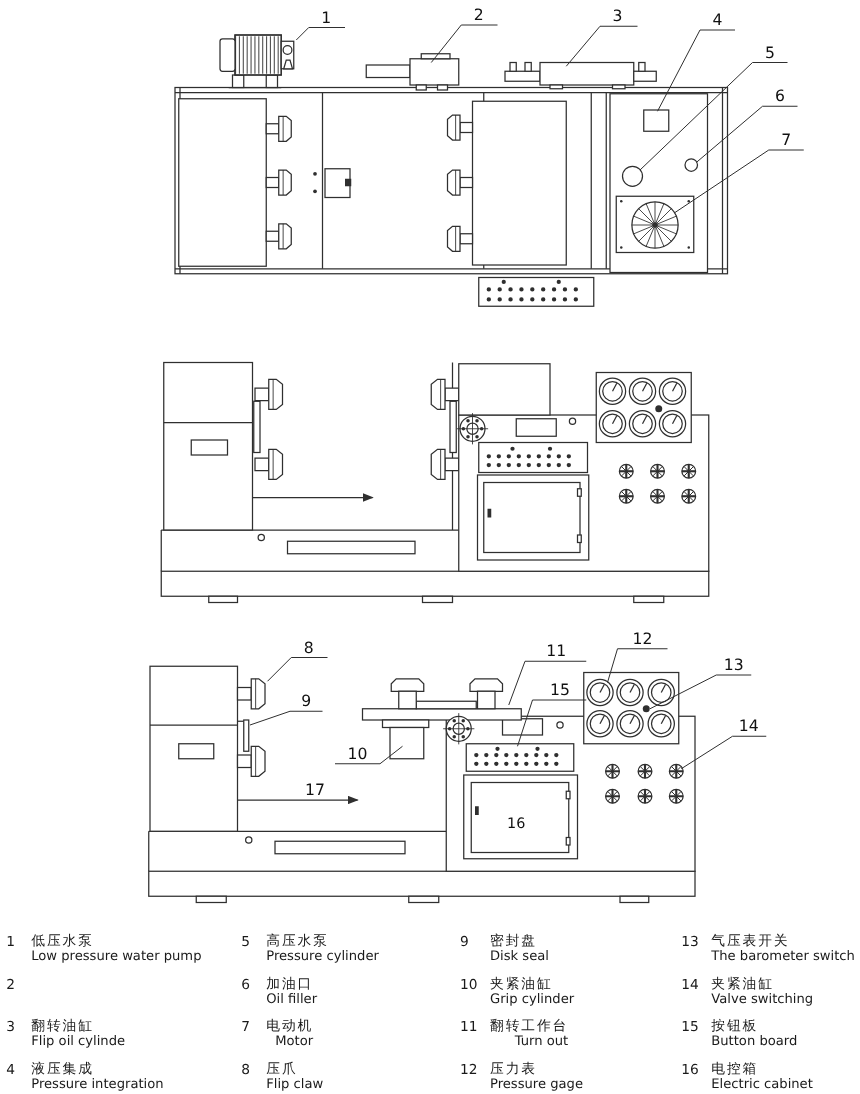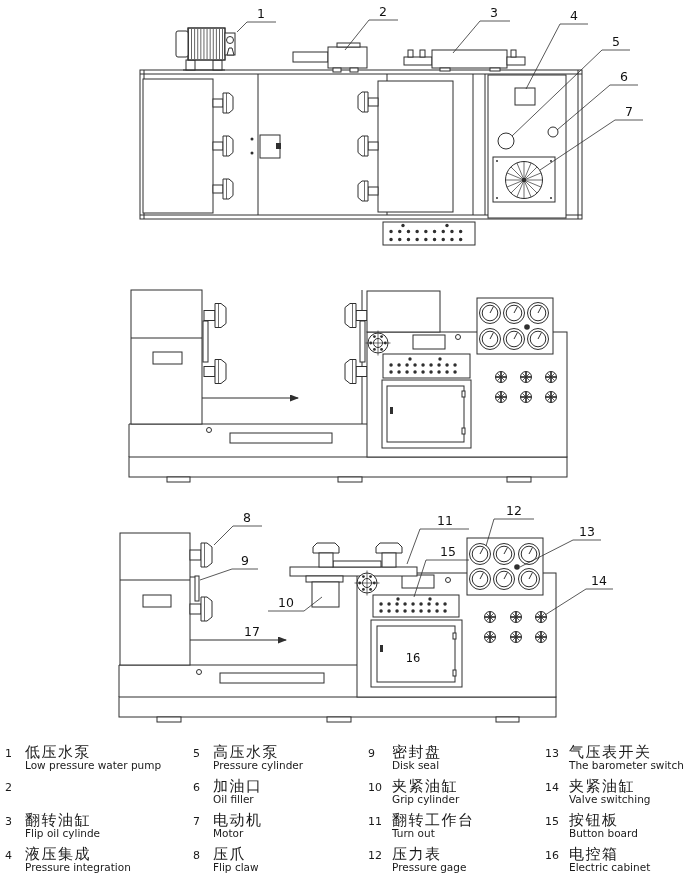--- a/index.html
+++ b/index.html
@@ -7,22 +7,22 @@
          font-family:"DejaVu Sans","Liberation Sans",sans-serif;}
   svg{position:absolute;left:0;top:0;}
   svg text{font-family:"DejaVu Sans","Liberation Sans",sans-serif;fill:#111;stroke:none;}
   .callout{font-size:12.5px;}
   .cab16{font-size:11.5px;}
   
   .legend{position:absolute;left:0;top:0;width:688px;height:875px;pointer-events:none;}
   .lg-item{position:absolute;display:flex;gap:5px;color:#1a1a1a;}
   .lg-no{font-size:11px;min-width:15px;padding-top:1px;}
   .lg-no.wide{min-width:19px;}
-  .lg-zh{font-size:15px;letter-spacing:1.5px;line-height:13px;white-space:nowrap;}
-  .lg-en{font-size:10.5px;line-height:13px;white-space:nowrap;}
+  .lg-zh{font-size:11px;letter-spacing:1.5px;line-height:13px;white-space:nowrap;}
+  .lg-en{font-size:10.5px;line-height:13px;white-space:nowrap;text-align:right;}
 </style>
 </head>
 <body>
 
 <div class="stage">
 
 <svg width="688" height="745" viewBox="0 0 688 745">
   <defs>
     <marker id="arr" markerWidth="9" markerHeight="7" refX="8" refY="3.5" orient="auto">
       <path d="M0,0 L9,3.5 L0,7 Z" fill="#2f2f2f"></path>

